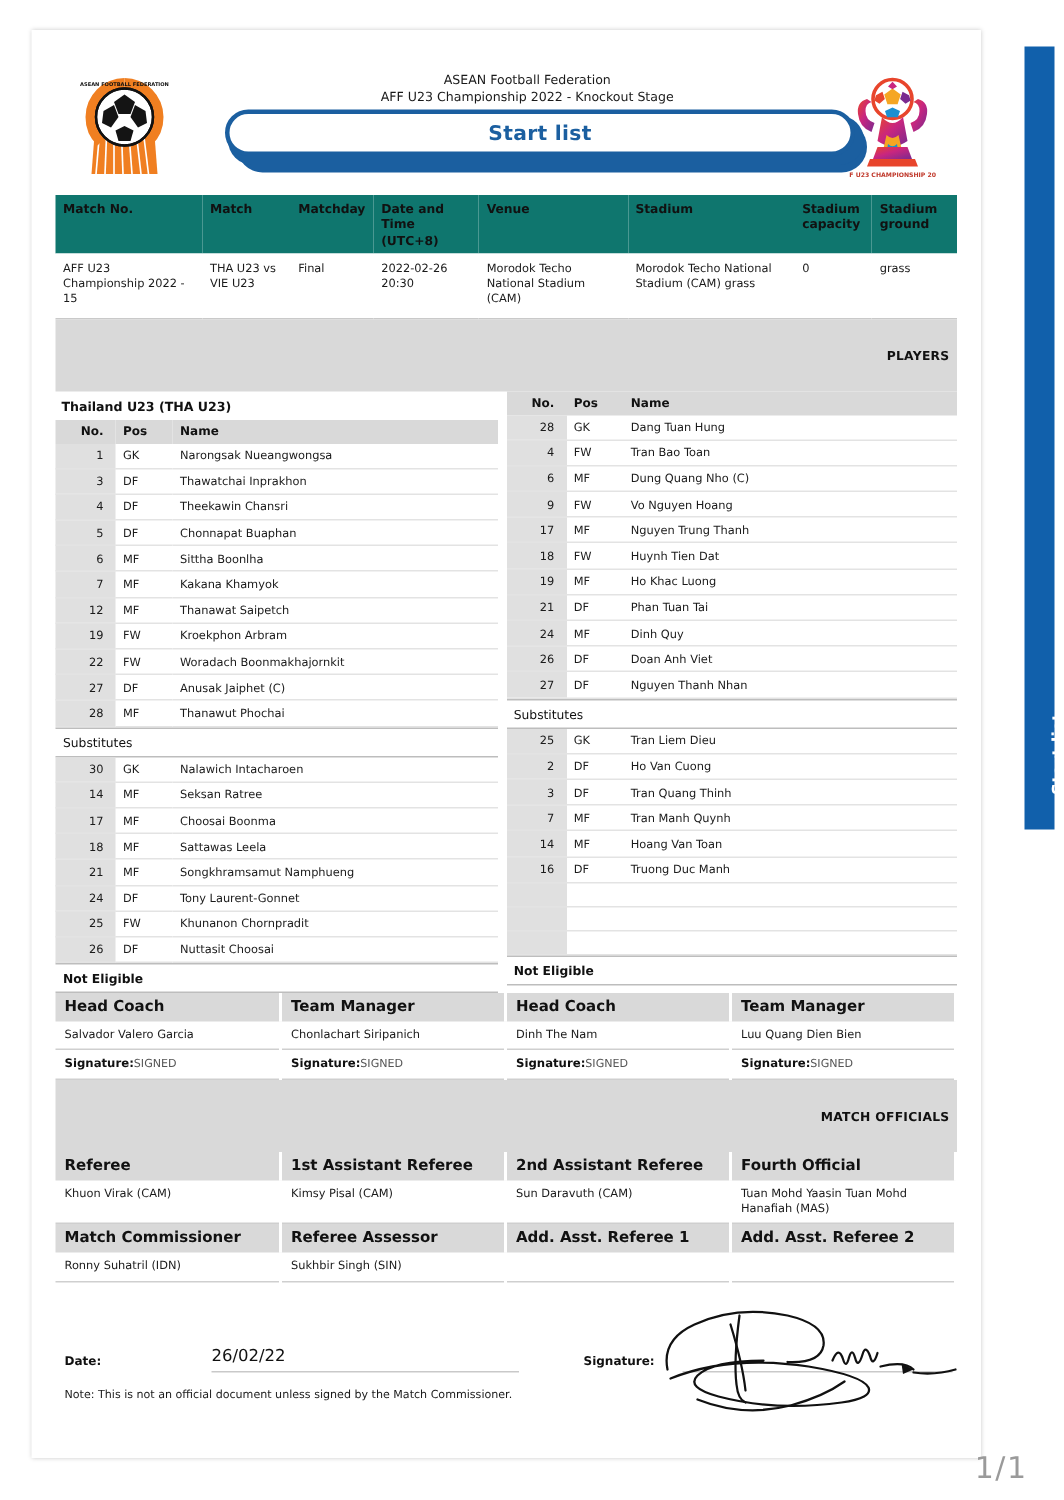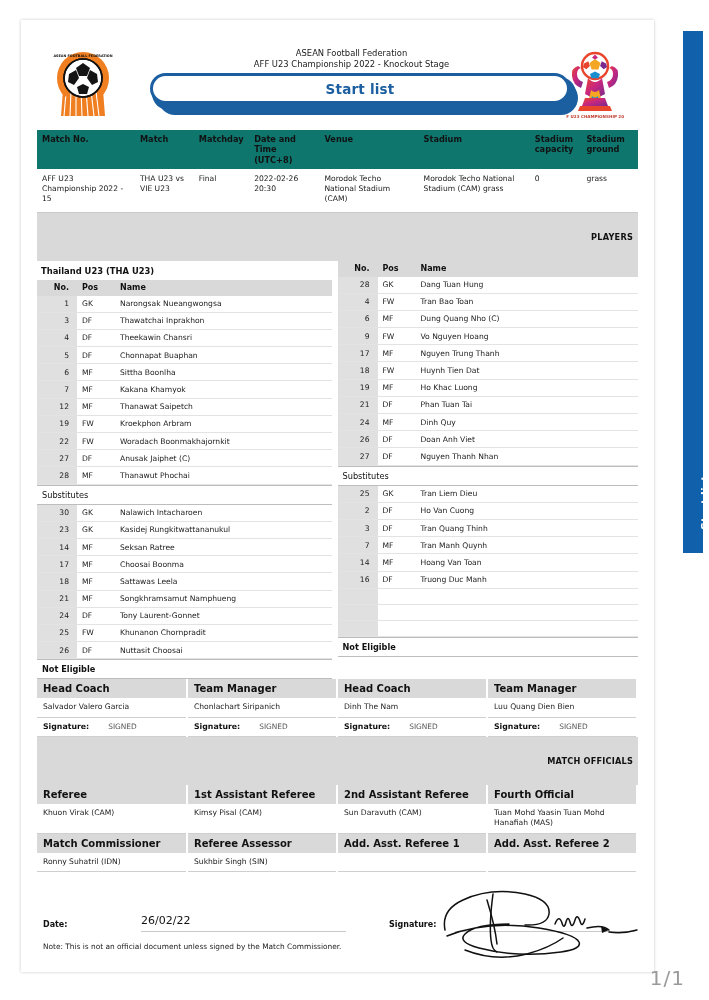--- a/index.html
+++ b/index.html
@@ -109,21 +109,21 @@
     background: #d9d9d9; font-size: 10px; font-weight: bold; color: #111;
     text-align: left; padding: 4px 6px; border-right: 2px solid #ffffff;
   }
   table.grid td {
     font-size: 7.6px; color: #1a1a1a; padding: 4px 6px; vertical-align: top;
     border-right: 2px solid #ffffff; border-bottom: 1px solid #cfcfcf;
     line-height: 1.35;
   }
   table.grid td.sig { font-size: 7.4px; border-bottom: 1px solid #cfcfcf; }
   table.grid td.sig b { font-size: 7.8px; color: #111; }
-  table.grid td.sig span { color: #555; margin-left: 19px; }
+  table.grid td.sig span { color: #555; }
   .tall { height: 26px; }
 
   
   .footer { position: relative; margin-top: 26px; height: 80px; }
   .f-date-lbl { position: absolute; left: 6px; top: 22px; font-size: 8px; font-weight: bold; color: #111; }
   .f-date-val { position: absolute; left: 104px; top: 16px; font-size: 11px; color: #111; }
   .f-date-line { position: absolute; left: 104px; top: 33px; width: 205px; height: 1px; background: #c9c9c9; }
   .f-sig-lbl { position: absolute; left: 352px; top: 22px; font-size: 8px; font-weight: bold; color: #111; }
   .f-sig-line { position: absolute; left: 418px; top: 33px; width: 180px; height: 1px; background: #c9c9c9; }
   .f-sig-img { position: absolute; left: 400px; top: -14px; width: 210px; height: 78px; }
@@ -333,25 +333,20 @@
           </table>
           <div class="subhdr">Substitutes</div>
           <table class="plist">
             <tbody>
                 <tr>
                   <td class="c-no">30</td>
                   <td class="c-pos">GK</td>
                   <td>Nalawich Intacharoen</td>
                 </tr>
                 <tr>
-                  <td class="c-no">23</td>
-                  <td class="c-pos">GK</td>
-                  <td>Kasidej Rungkitwattananukul</td>
-                </tr>
-                <tr>
                   <td class="c-no">14</td>
                   <td class="c-pos">MF</td>
                   <td>Seksan Ratree</td>
                 </tr>
                 <tr>
                   <td class="c-no">17</td>
                   <td class="c-pos">MF</td>
                   <td>Choosai Boonma</td>
                 </tr>
                 <tr>

